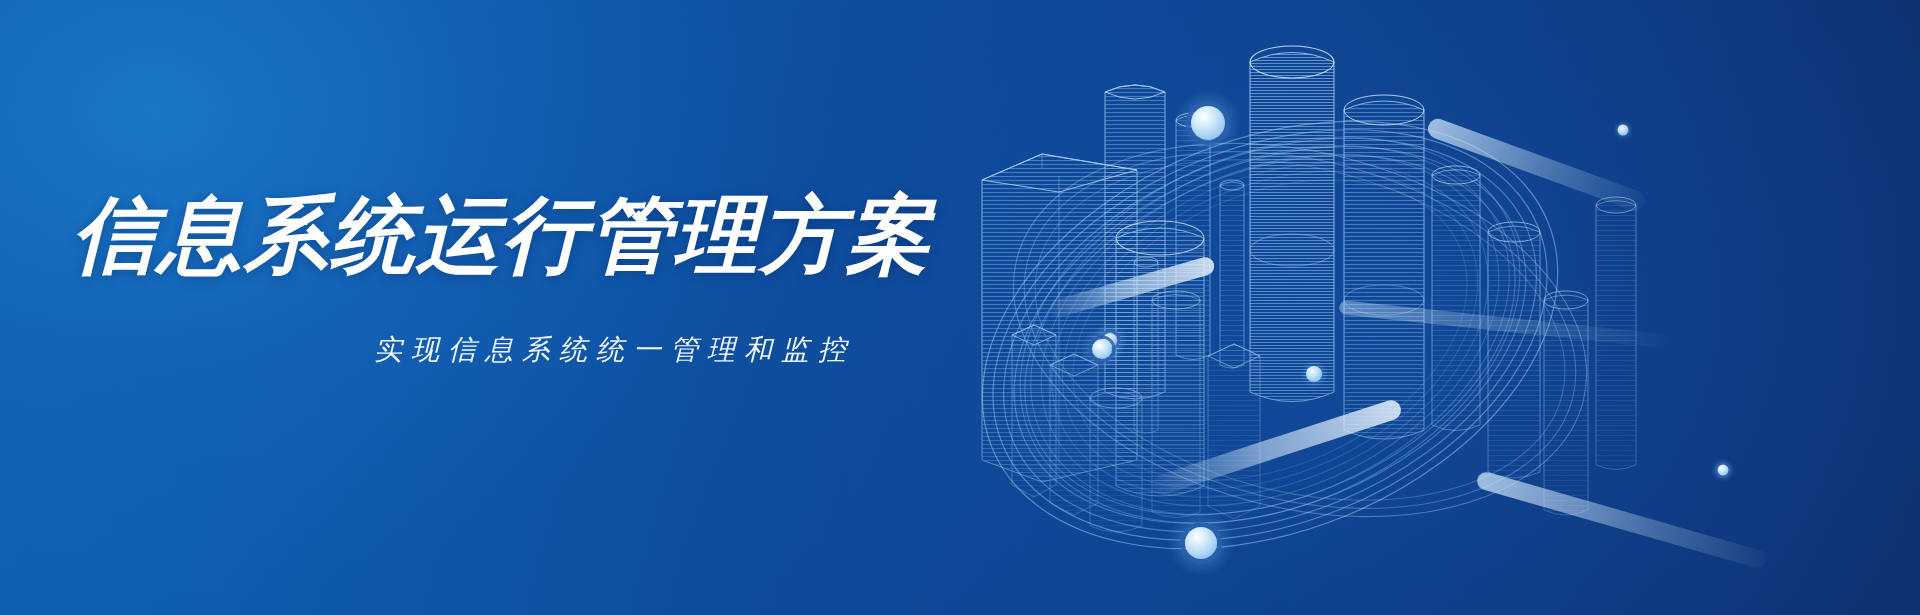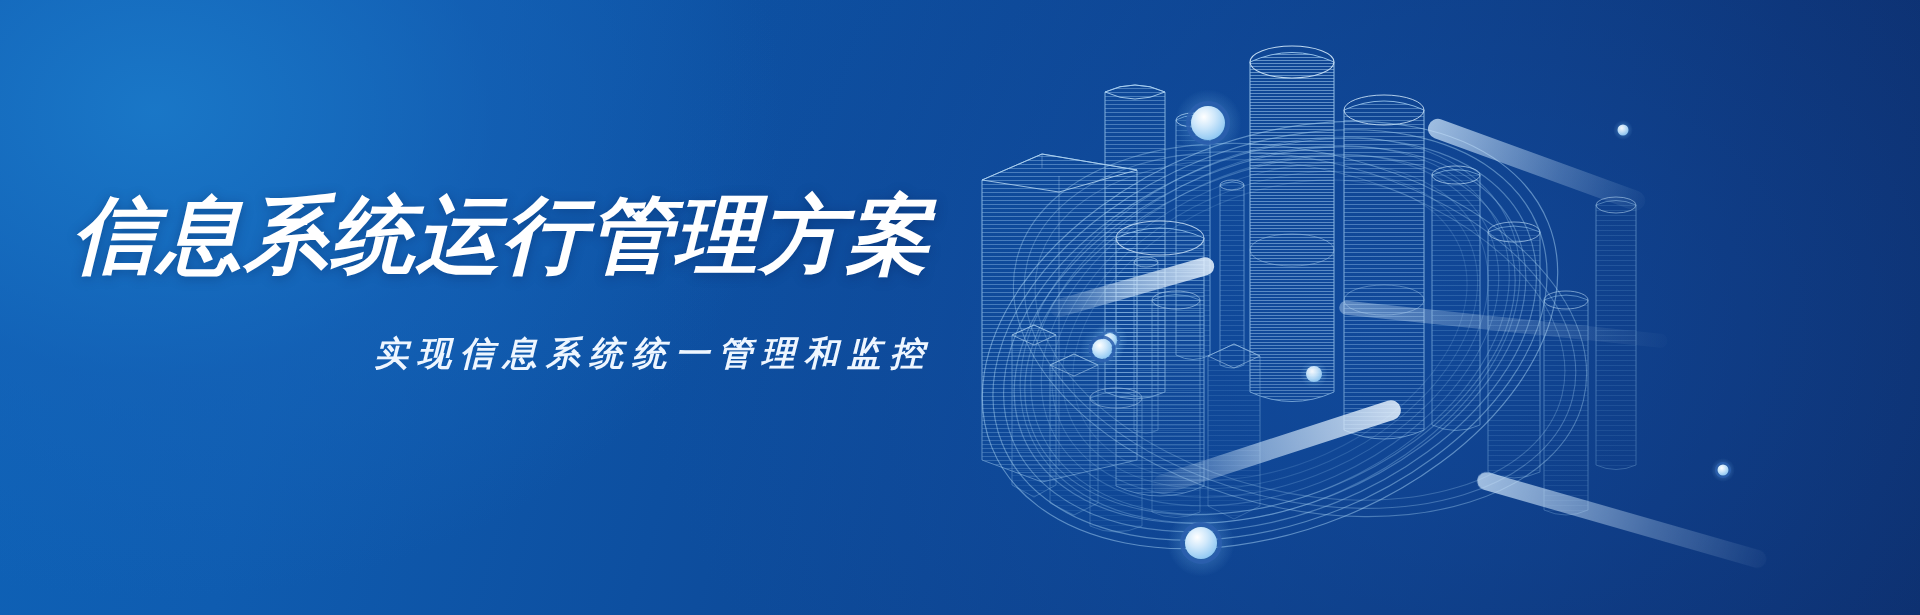--- a/index.html
+++ b/index.html
@@ -32,22 +32,22 @@
     font-size:84px;line-height:1.08;
     font-weight:bold;font-style:italic;
     color:#ffffff;
     letter-spacing:2px;
     white-space:nowrap;
     text-shadow:0 2px 12px rgba(3,30,80,0.35);
     font-family:"DejaVu Sans","Liberation Sans",sans-serif;
   }
   .sub-title{
     position:absolute;left:374px;top:333px;
-    font-size:34px;line-height:1.2;
-    font-style:italic;font-weight:700;
+    font-size:28px;line-height:1.2;
+    font-style:italic;font-weight:400;
     color:#eef6ff;
     letter-spacing:9px;
     white-space:nowrap;
     font-family:"DejaVu Sans","Liberation Sans",sans-serif;
   }
 </style>
 </head>
 <body>
 
 <div class="banner">

